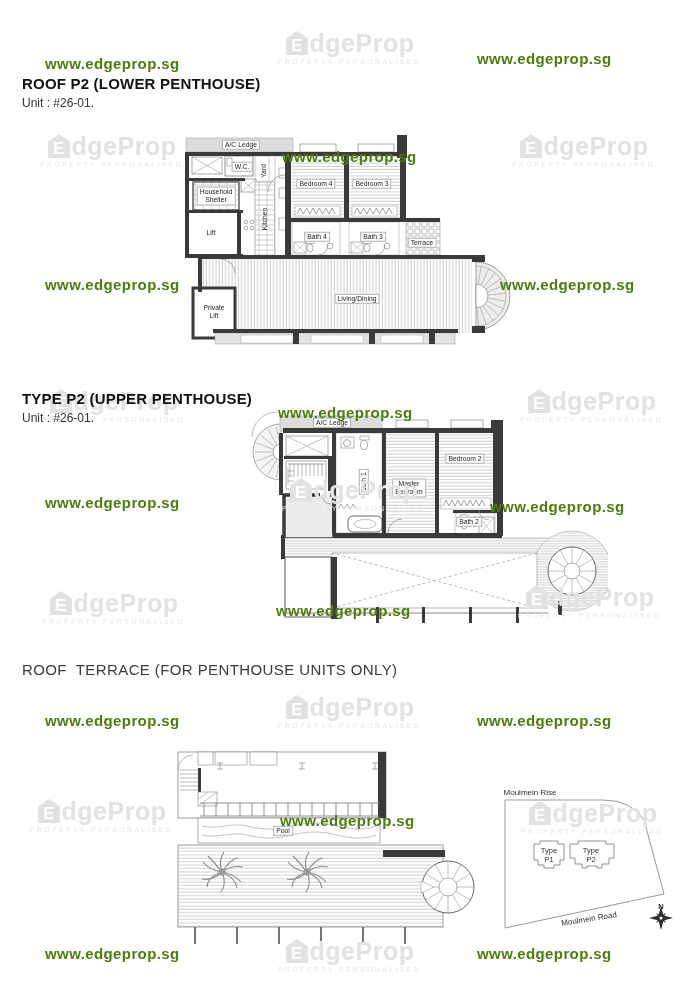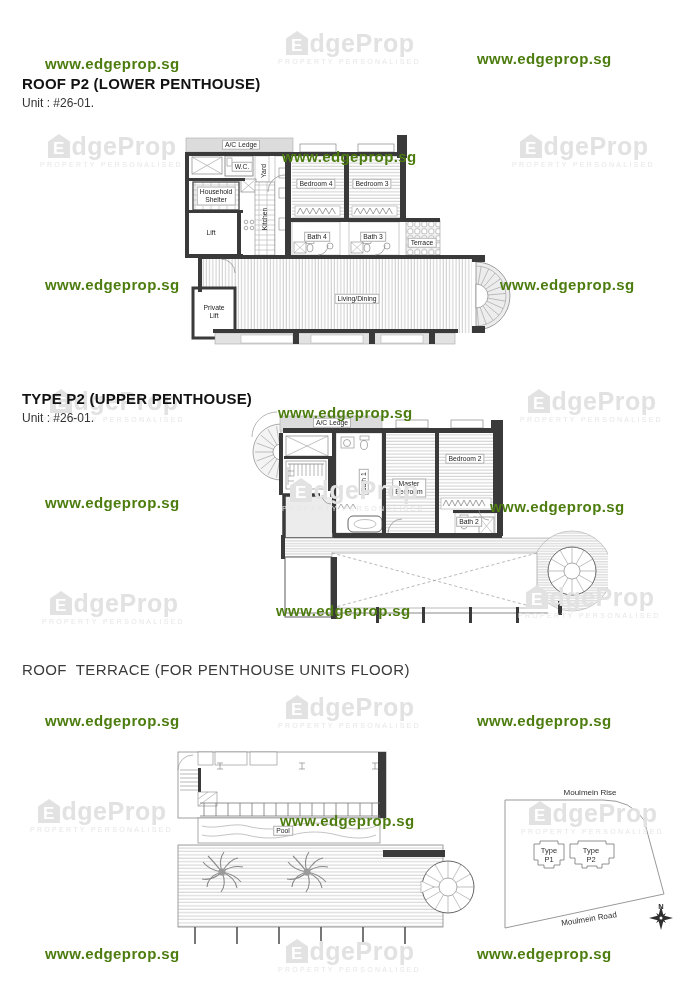--- a/index.html
+++ b/index.html
@@ -31,21 +31,21 @@
 </style>
 </head>
 <body>
 
 <div class="page">
 
   <div class="sec-head" style="top:75px">ROOF P2 (LOWER PENTHOUSE)</div>
   <div class="sec-unit" style="top:96px">Unit : #26-01.</div>
   <div class="sec-head" style="top:390px">TYPE P2 (UPPER PENTHOUSE)</div>
   <div class="sec-unit" style="top:411px">Unit : #26-01.</div>
-  <div class="roof-head">ROOF  TERRACE (FOR PENTHOUSE UNITS FLOOR)</div>
+  <div class="roof-head">ROOF  TERRACE (FOR PENTHOUSE UNITS ONLY)</div>
 
   <svg class="plan" style="left:183px;top:130px" width="334" height="230" viewBox="0 0 334 230">
     <defs>
       <pattern id="pv1" patternUnits="userSpaceOnUse" width="3.2" height="8">
         <rect width="3.2" height="8" fill="#fff"></rect>
           <line x1="1" y1="0" x2="1" y2="8" stroke="#b9b9b9" stroke-width="0.8"></line>
       </pattern>
       <pattern id="ph1" patternUnits="userSpaceOnUse" width="8" height="3.2">
         <rect width="8" height="3.2" fill="#fff"></rect>
           <line x1="0" y1="1" x2="8" y2="1" stroke="#bcbcbc" stroke-width="0.8"></line>
@@ -402,21 +402,21 @@
 
   <span class="plabel" style="left:332px;top:423px">A/C Ledge</span>
   <span class="plabel vert" style="left:364px;top:482px">Bath 1</span>
   <span class="plabel" style="left:409px;top:488px">Master
 Bedroom</span>
   <span class="plabel" style="left:465px;top:459px">Bedroom 2</span>
   <span class="plabel" style="left:469px;top:522px">Bath 2</span>
 
   <span class="plabel" style="left:283px;top:831px">Pool</span>
 
-  <span class="slabel" style="left:590px;top:792px">Moulmein Rise</span>
+  <span class="slabel" style="left:530px;top:792px">Moulmein Rise</span>
   <span class="slabel" style="left:549px;top:855px;font-size:7.5px">Type
 P1</span>
   <span class="slabel" style="left:591px;top:855px;font-size:7.5px">Type
 P2</span>
   <span class="slabel rot-road" style="left:589px;top:919px">Moulmein Road</span>
   <span class="slabel" style="left:661px;top:906px;font-size:7.5px;font-weight:bold">N</span>
 
   <span class="wm-url" style="left:45px;top:55px">www.edgeprop.sg</span>
   <div class="wm-logo" style="left:278px;top:30px">
     <div class="wm-brand">

